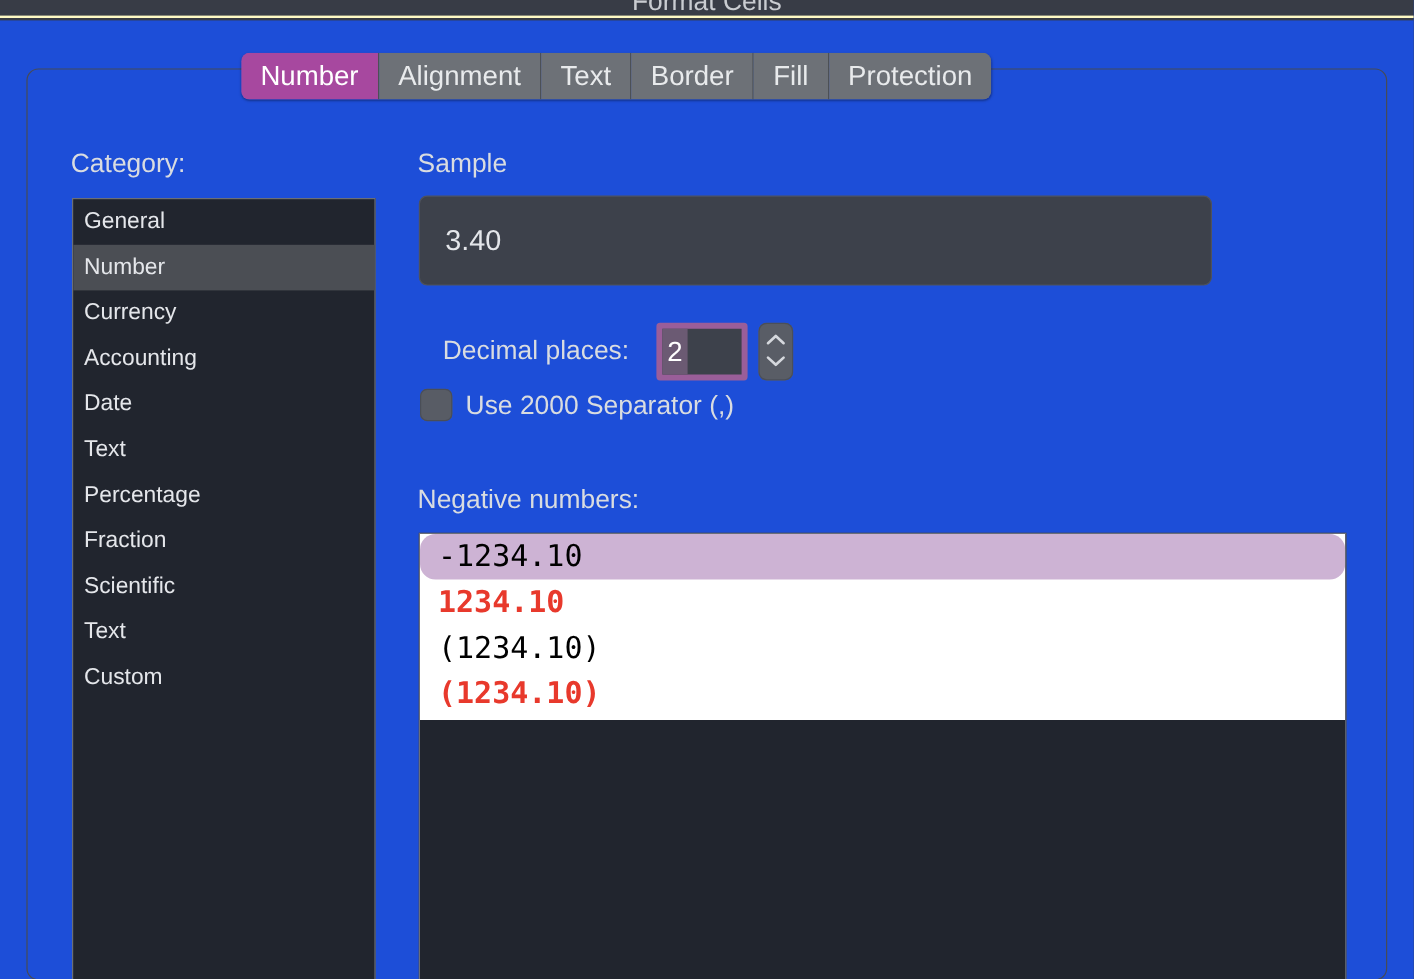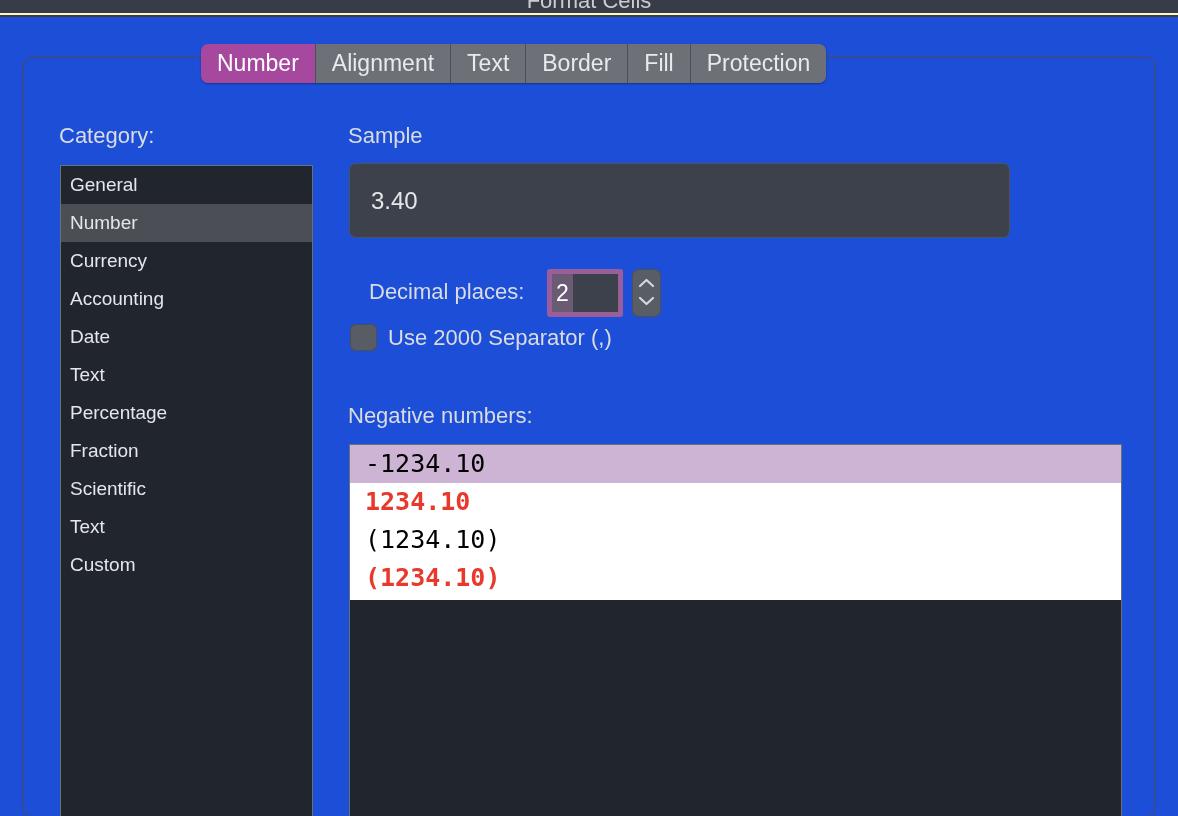--- a/index.html
+++ b/index.html
@@ -198,21 +198,21 @@
   }
   .neg-item {
     position: relative;
     height: 38px;
     line-height: 38px;
     padding-left: 15px;
     font-size: 25px;
     font-family: "DejaVu Sans Mono", monospace;
     white-space: nowrap;
   }
-  .neg-item.selected { background: #cdb3d4; }
+  .neg-item.selected { background: #cdb3d4; border-radius: 13px; }
   .neg-item.black { color: #000000; }
   .neg-item.red   { color: #e8392c; font-weight: bold; }
 </style>
 </head>
 <body>
 
 <div class="titlebar">
   <div class="titlebar-text">Format Cells</div>
 </div>
 

